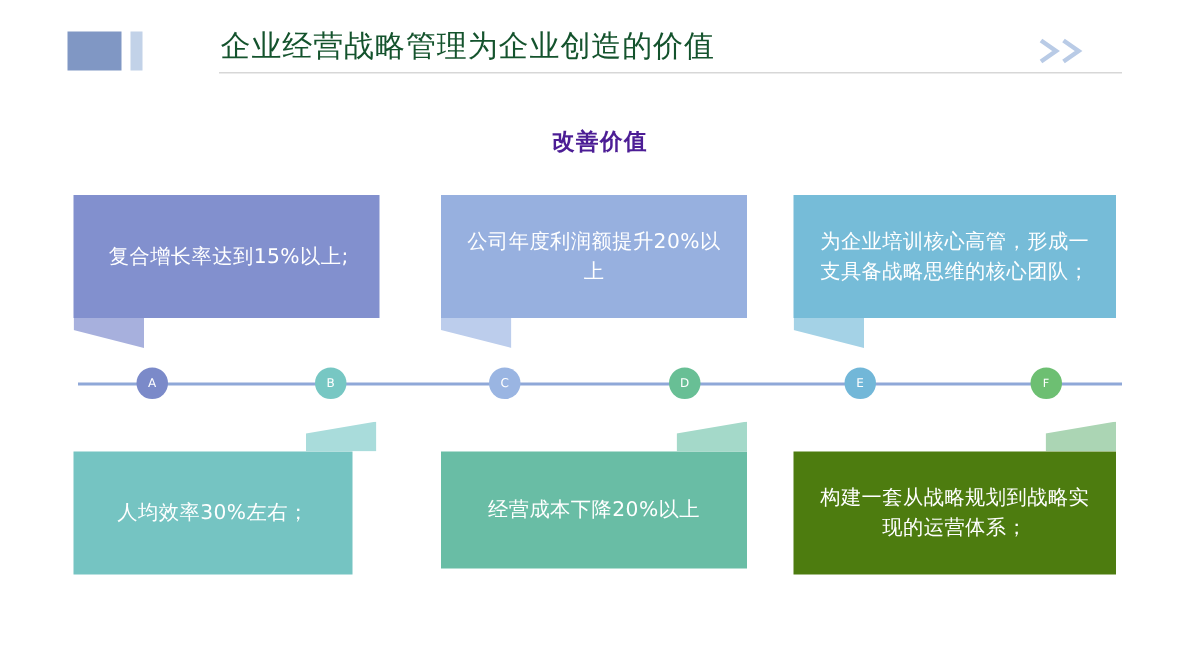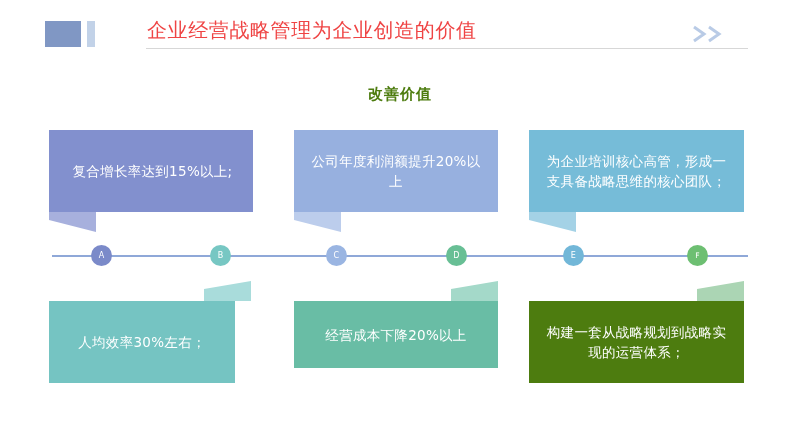--- a/index.html
+++ b/index.html
@@ -40,21 +40,21 @@
     left: 87px;
     width: 8px;
     height: 26px;
     background: #c2d2e8;
   }
   .hdr-title {
     position: absolute;
     left: 147px;
     top: 17px;
     font-size: 20px;
-    color: #ef4444;
+    color: #14532d;
     letter-spacing: 0.6px;
     white-space: nowrap;
     font-weight: 400;
   }
   .hdr-rule {
     position: absolute;
     left: 146px;
     top: 48px;
     width: 602px;
     height: 1px;
@@ -71,21 +71,21 @@
 
   
   .subtitle {
     position: absolute;
     left: 0;
     top: 85px;
     width: 800px;
     text-align: center;
     font-size: 15px;
     font-weight: bold;
-    color: #4d7c0f;
+    color: #4c1d95;
     letter-spacing: 1px;
   }
 
   
   .card {
     position: absolute;
     box-sizing: border-box;
     display: flex;
     align-items: center;
     justify-content: center;
@@ -175,21 +175,21 @@
   <div class="node" style="left:687px; top:245px; background:#6dbf72; font-size:7.5px;">
     <span>F</span>
   </div>
 
   <div style="position:absolute; left:204px; top:281px; width:47px; height:20px; background:#a9dcdb; clip-path:polygon(0 40%, 100% 0, 100% 100%, 0 100%);"></div>
   <div class="card" style="left:49px; top:301px; width:186px; height:82px; background:#75c4c2;">
     <span class="card-text">人均效率30%左右；</span>
   </div>
 
   <div style="position:absolute; left:451px; top:281px; width:47px; height:20px; background:#a4d9c9; clip-path:polygon(0 40%, 100% 0, 100% 100%, 0 100%);"></div>
-  <div class="card" style="left:294px; top:301px; width:204px; height:67px; background:#69bda5;">
+  <div class="card" style="left:294px; top:301px; width:204px; height:78px; background:#69bda5;">
     <span class="card-text">经营成本下降20%以上</span>
   </div>
 
   <div style="position:absolute; left:697px; top:281px; width:47px; height:20px; background:#abd5b4; clip-path:polygon(0 40%, 100% 0, 100% 100%, 0 100%);"></div>
   <div class="card" style="left:529px; top:301px; width:215px; height:82px; background:#4d7c0f;">
     <span class="card-text">构建一套从战略规划到战略实现的运营体系；</span>
   </div>
 
 </div>
 

